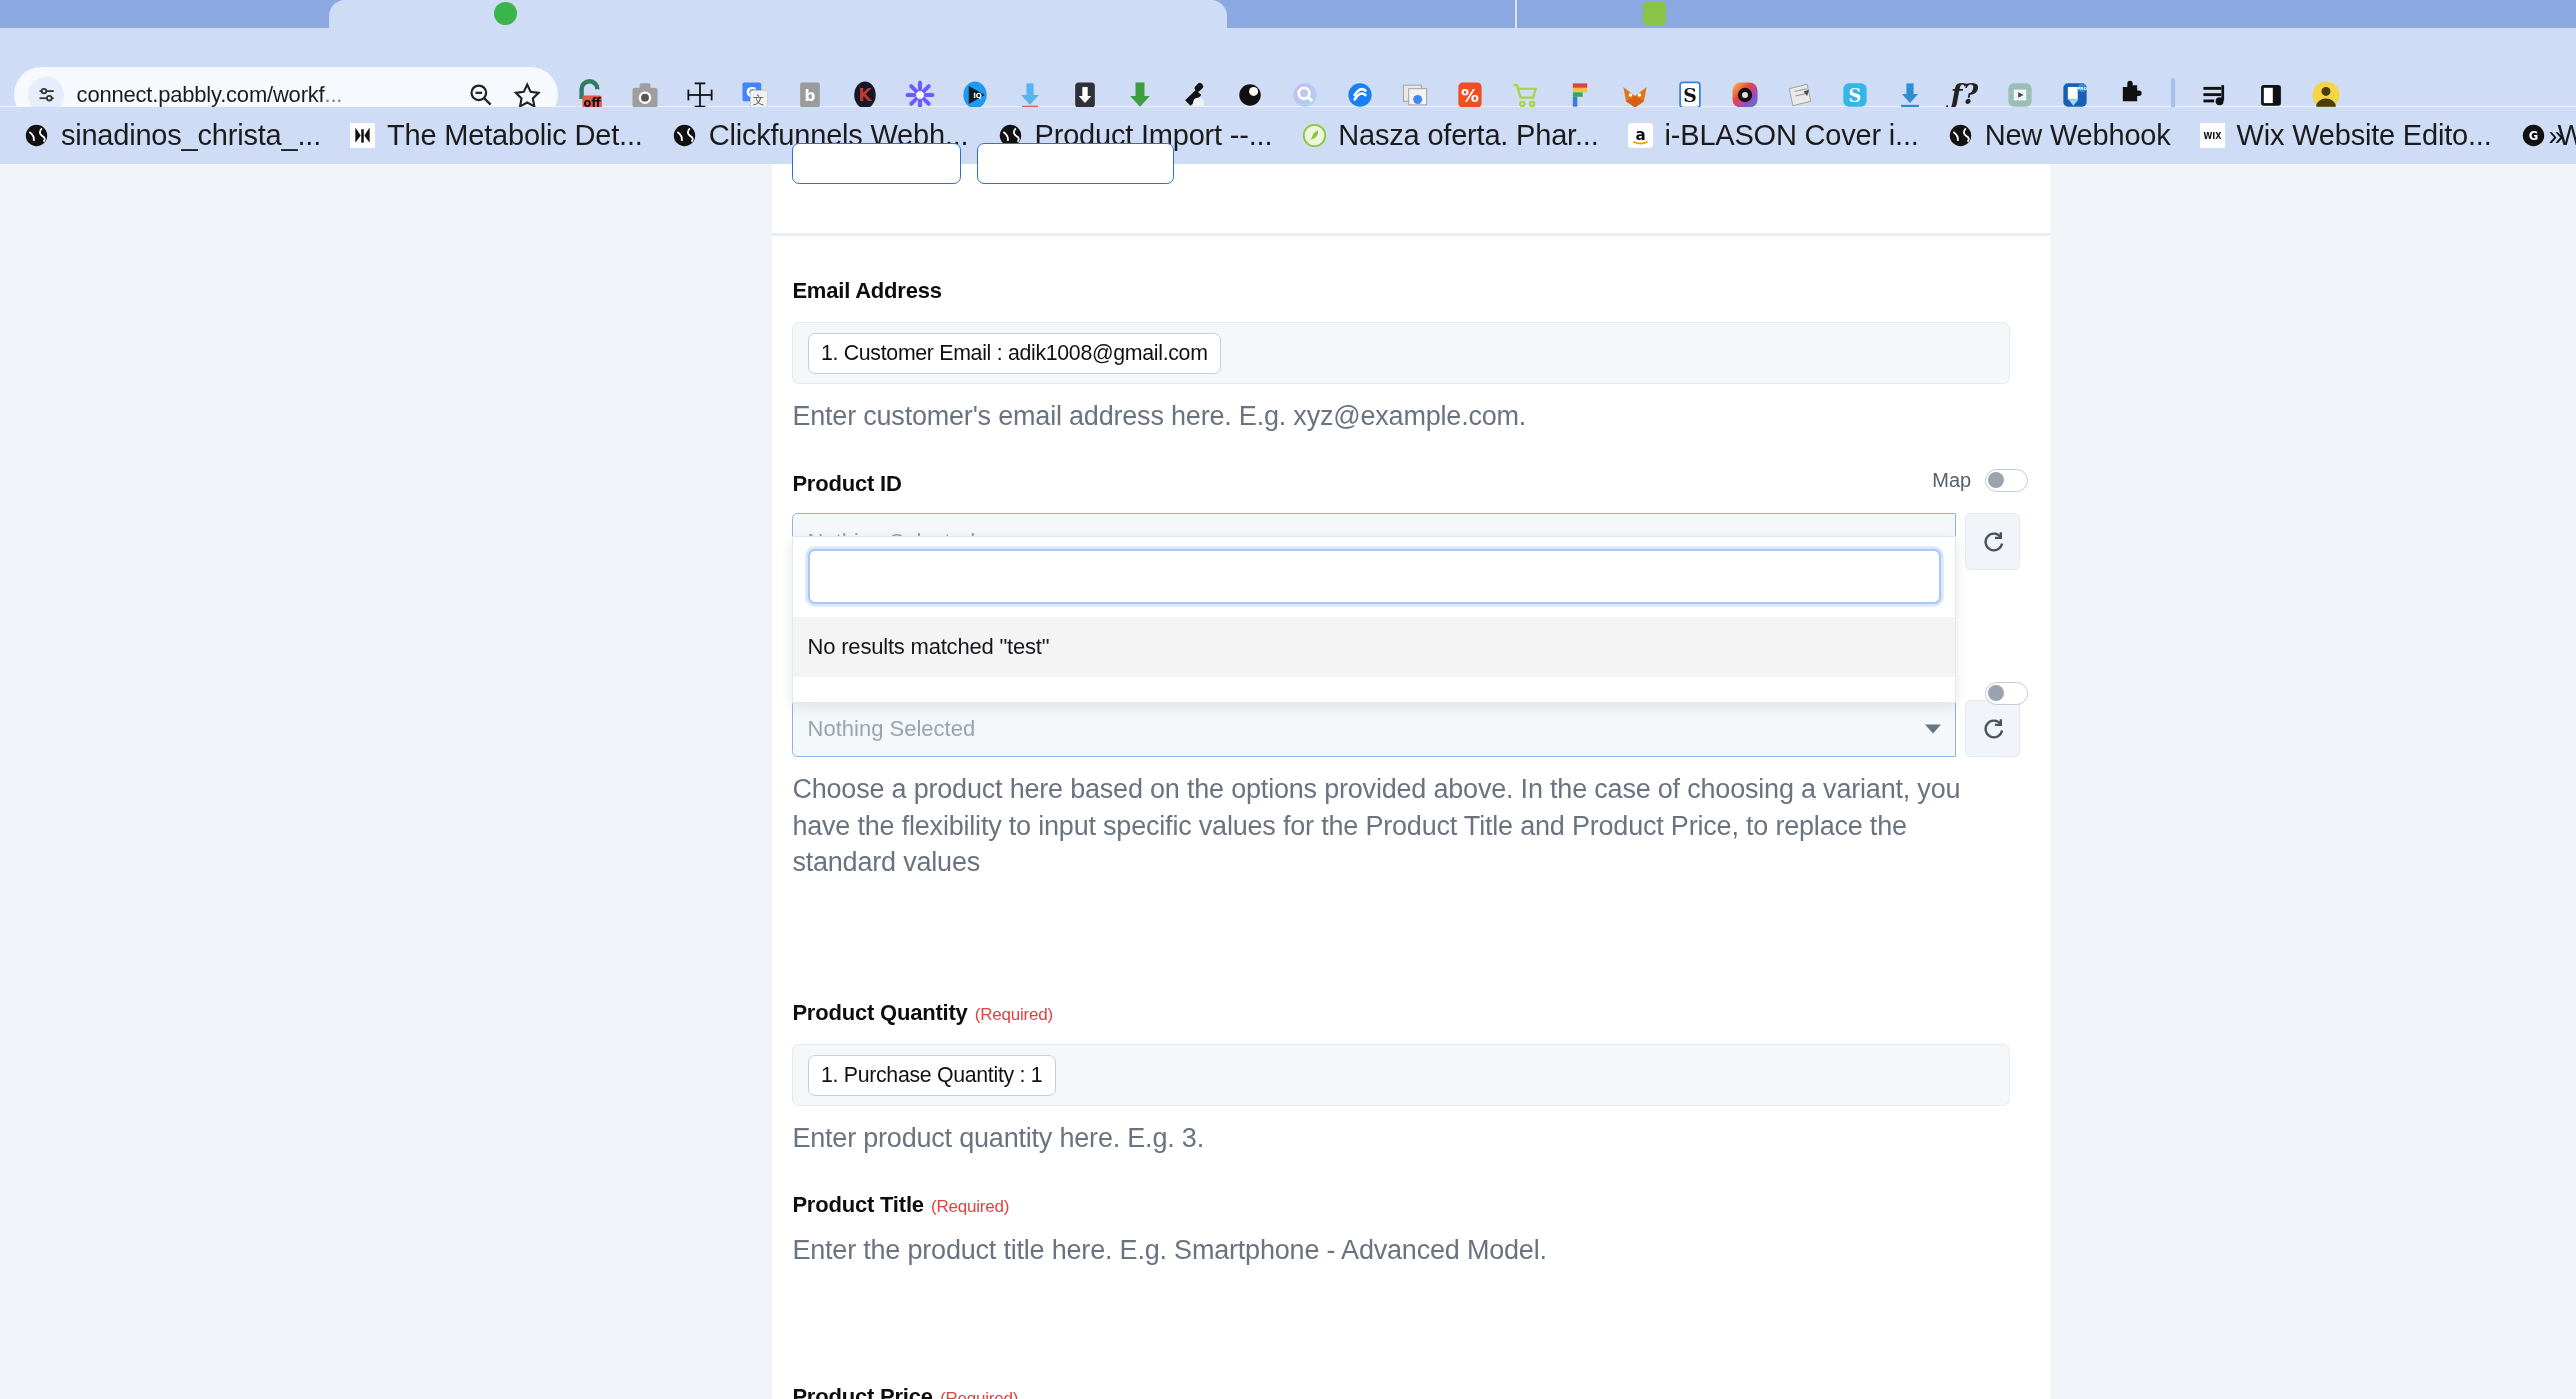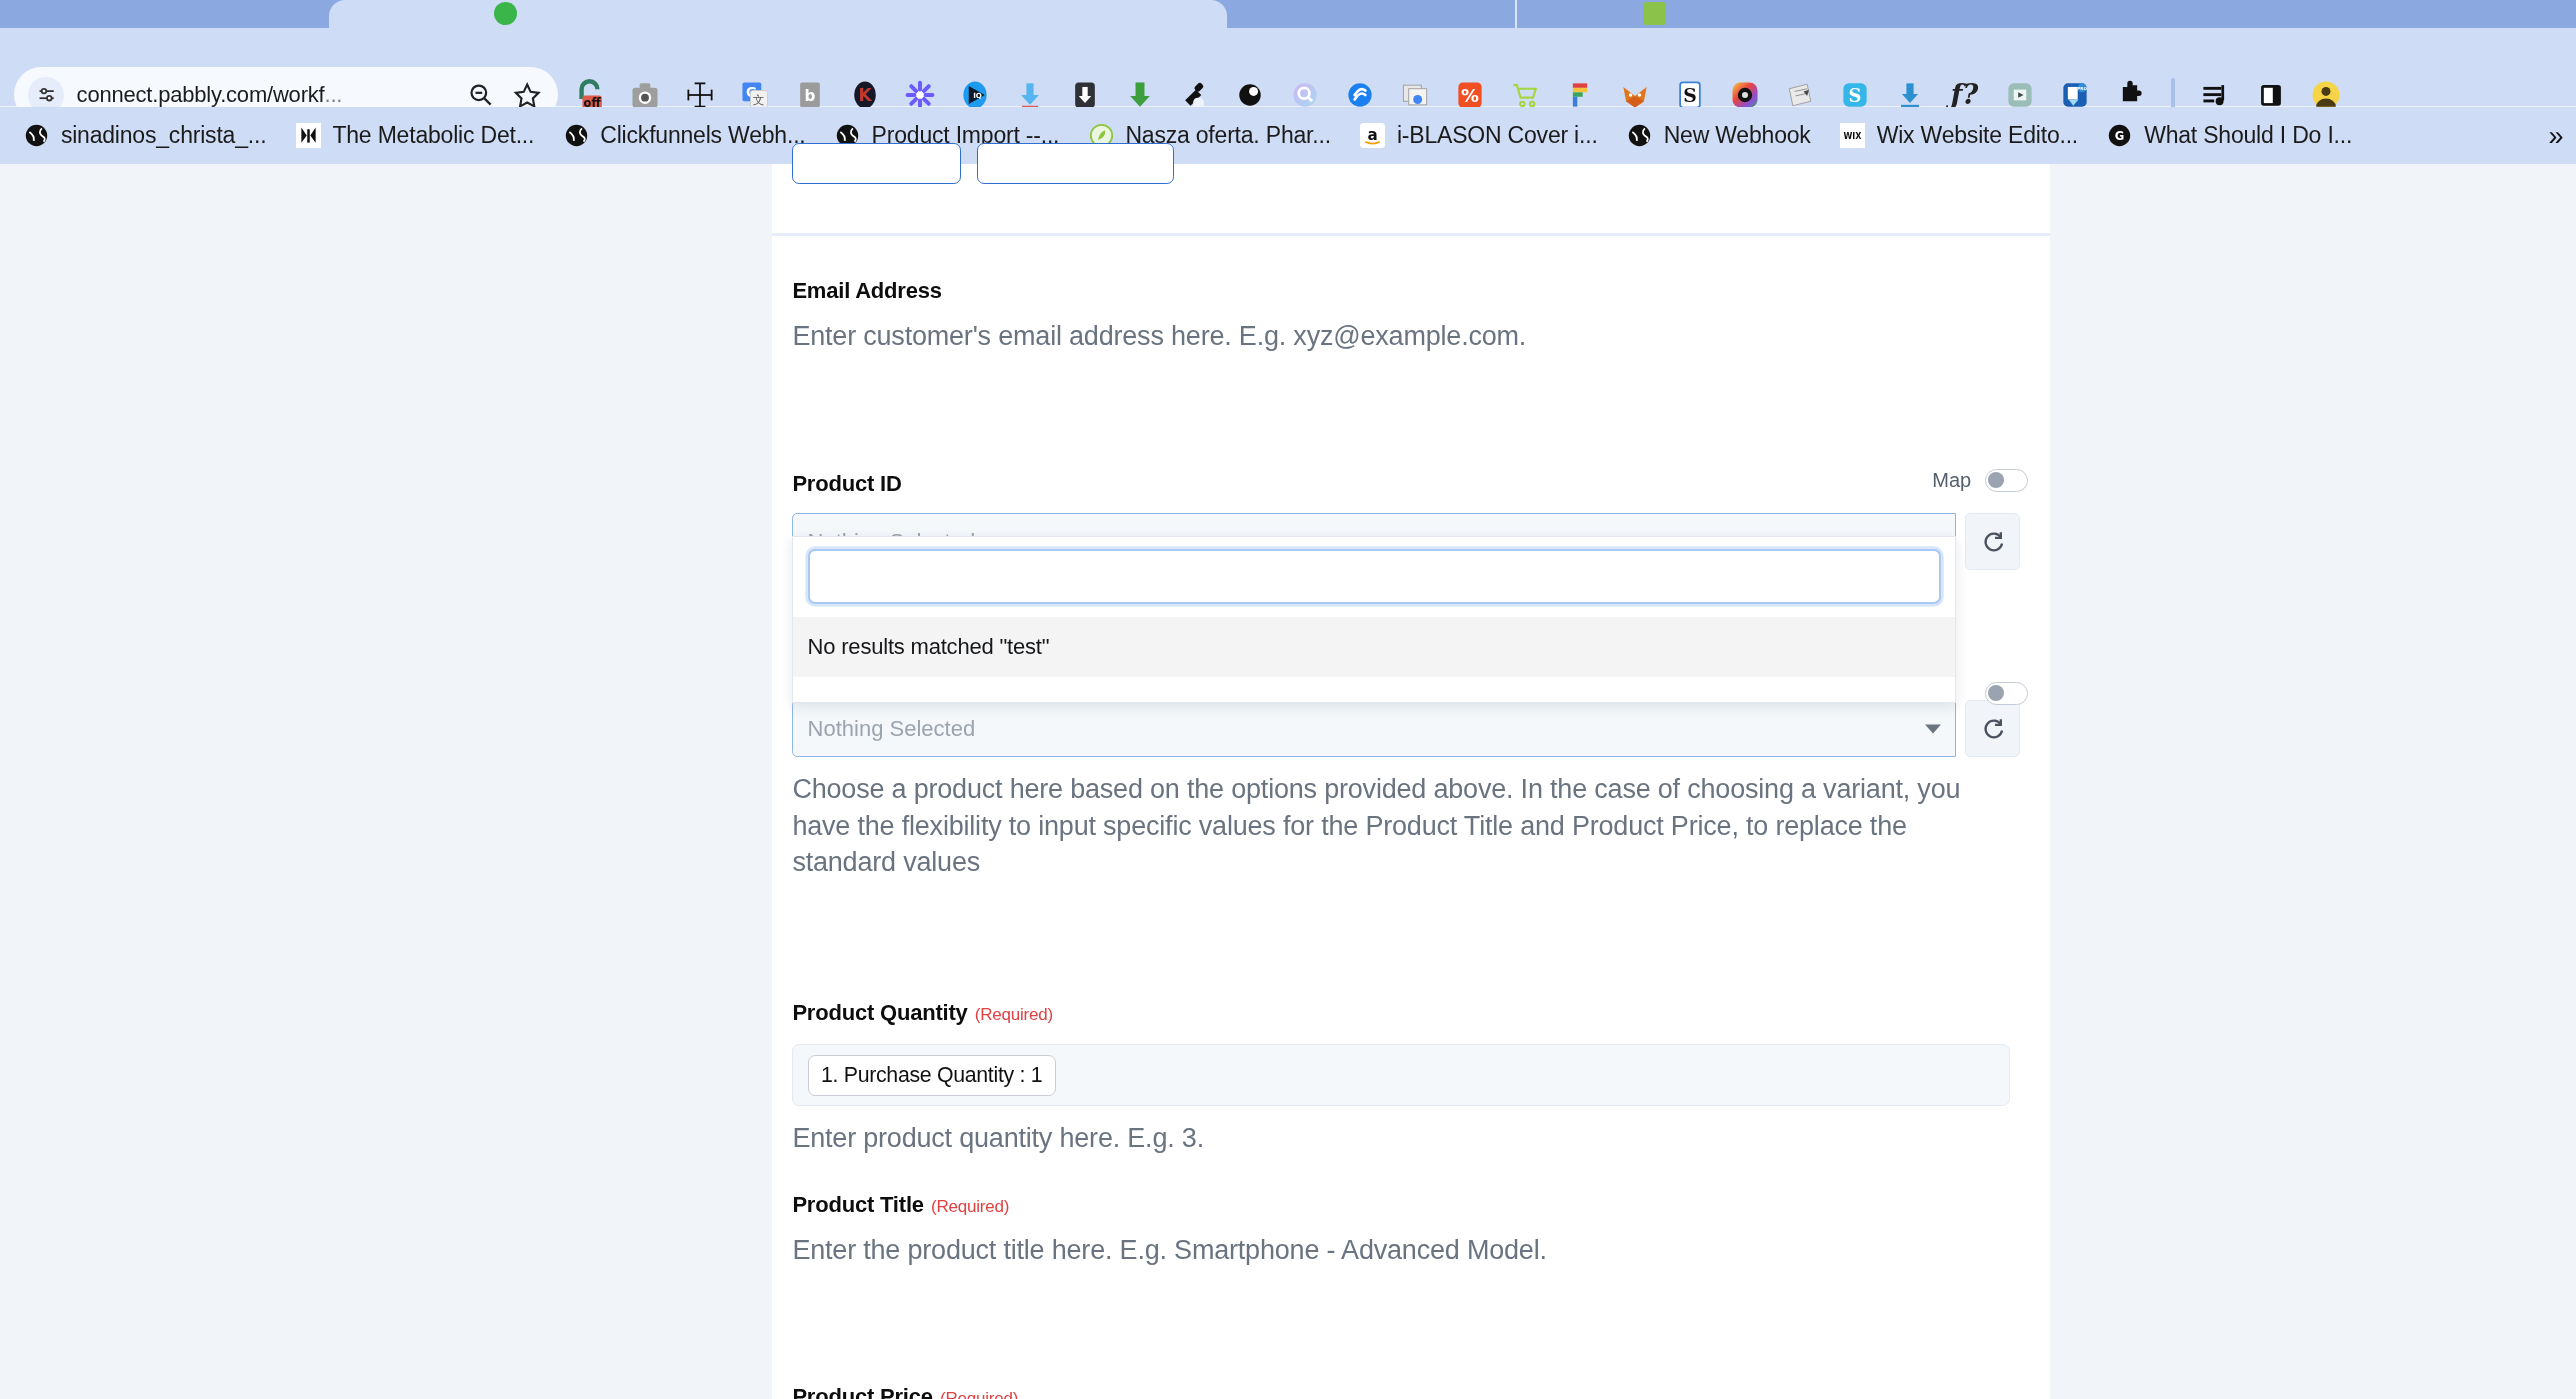--- a/index.html
+++ b/index.html
@@ -70,21 +70,21 @@
   .bookmarks {
     position: absolute; top: 107px; left: 0; width: 2576px; height: 57px;
     background: #cfdcf5;
     display: flex; align-items: center; padding-left: 9px; gap: 0;
   }
   .bm {
     display: flex; align-items: center; gap: 10.7px; height: 44px;
     padding: 0 14.2px; border-radius: 7.1px; flex: 0 0 auto;
   }
   .bm-label {
-    font-size: 23px; color: #1b1b1b; white-space: nowrap; letter-spacing: -0.2px;
+    font-size: 29px; color: #1b1b1b; white-space: nowrap; letter-spacing: -0.2px;
   }
   .bm-fav { width: 27px; height: 27px; flex: 0 0 auto; display:flex; align-items:center; justify-content:center; }
   .bm-overflow { position: absolute; right: 12.4px; top: 14.2px; font-size: 27px; color: #111; }
 
   
   .page {
     position: absolute; top: 164px; left: 0; width: 2576px; height: 1236px;
     background: #f1f5f9;
   }
   .panel {
@@ -620,20 +620,23 @@
     <div class="panel-inner">
 
       <div class="topbtn topbtn-1"></div>
       <div class="topbtn topbtn-2"></div>
       <div class="divider" style="top:69px;"></div>
 
       <div class="field" style="top:114px;">
         <div class="flabel">
           <span>Email Address</span>
         </div>
+        <div class="inputbox">
+          <span class="chip">1. Customer Email : adik1008@gmail.com</span>
+        </div>
         <div class="helptext">Enter customer's email address here. E.g. xyz@example.com.</div>
       </div>
 
       <div class="field" style="top:307px;">
         <div class="flabel">
           <span>Product ID</span>
         </div>
         <div class="maprow">
           <span class="maplabel">Map</span>
           <span class="toggle"></span>

